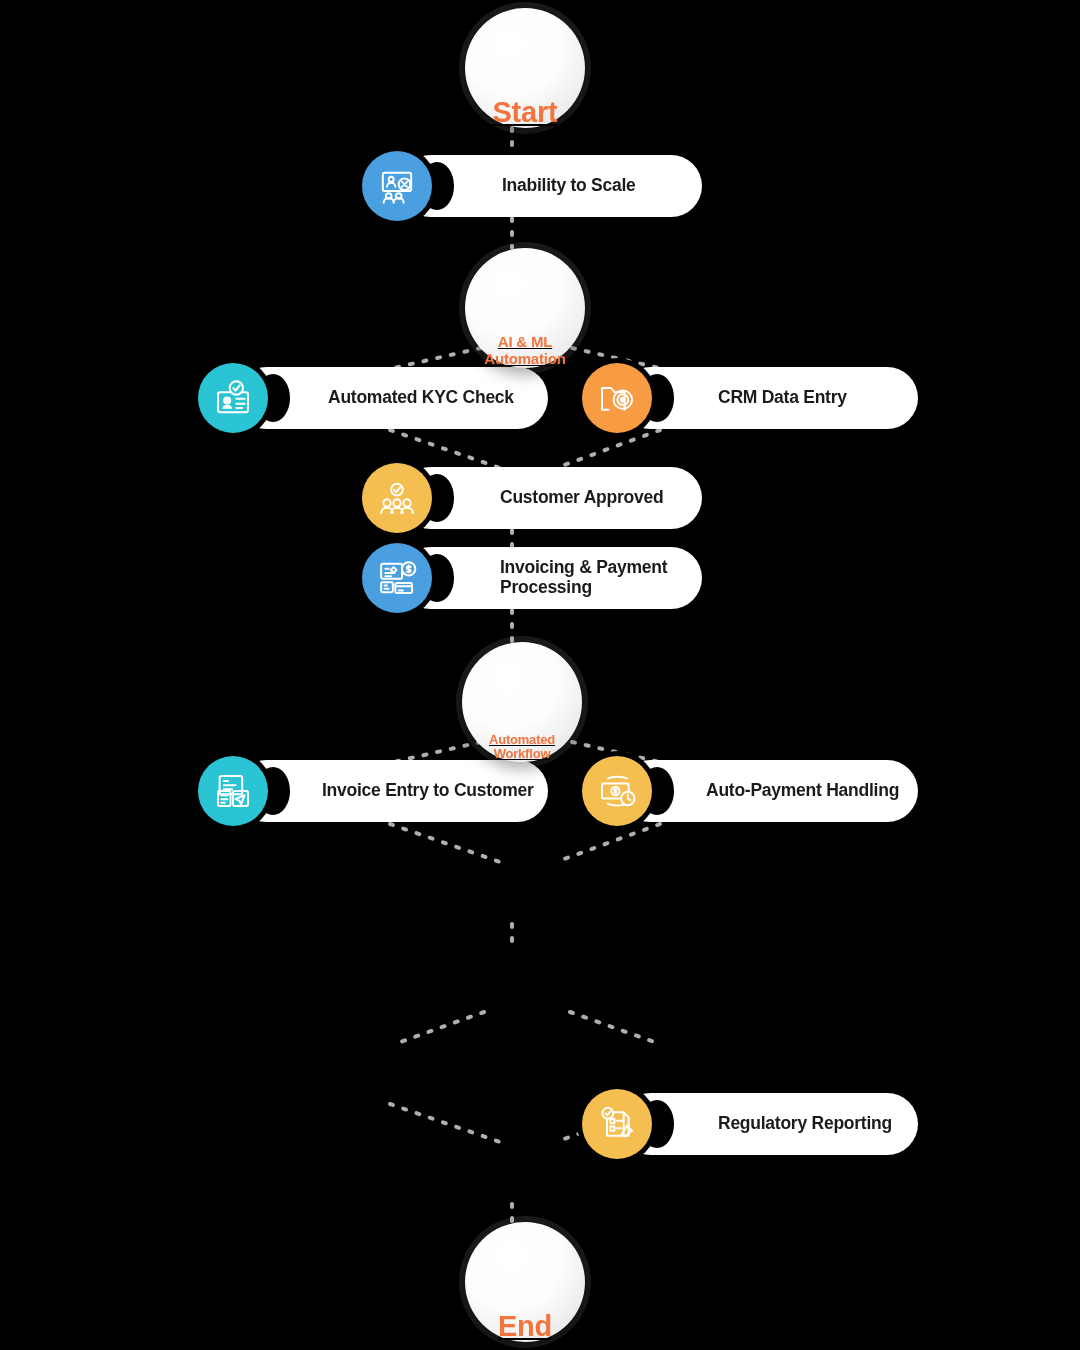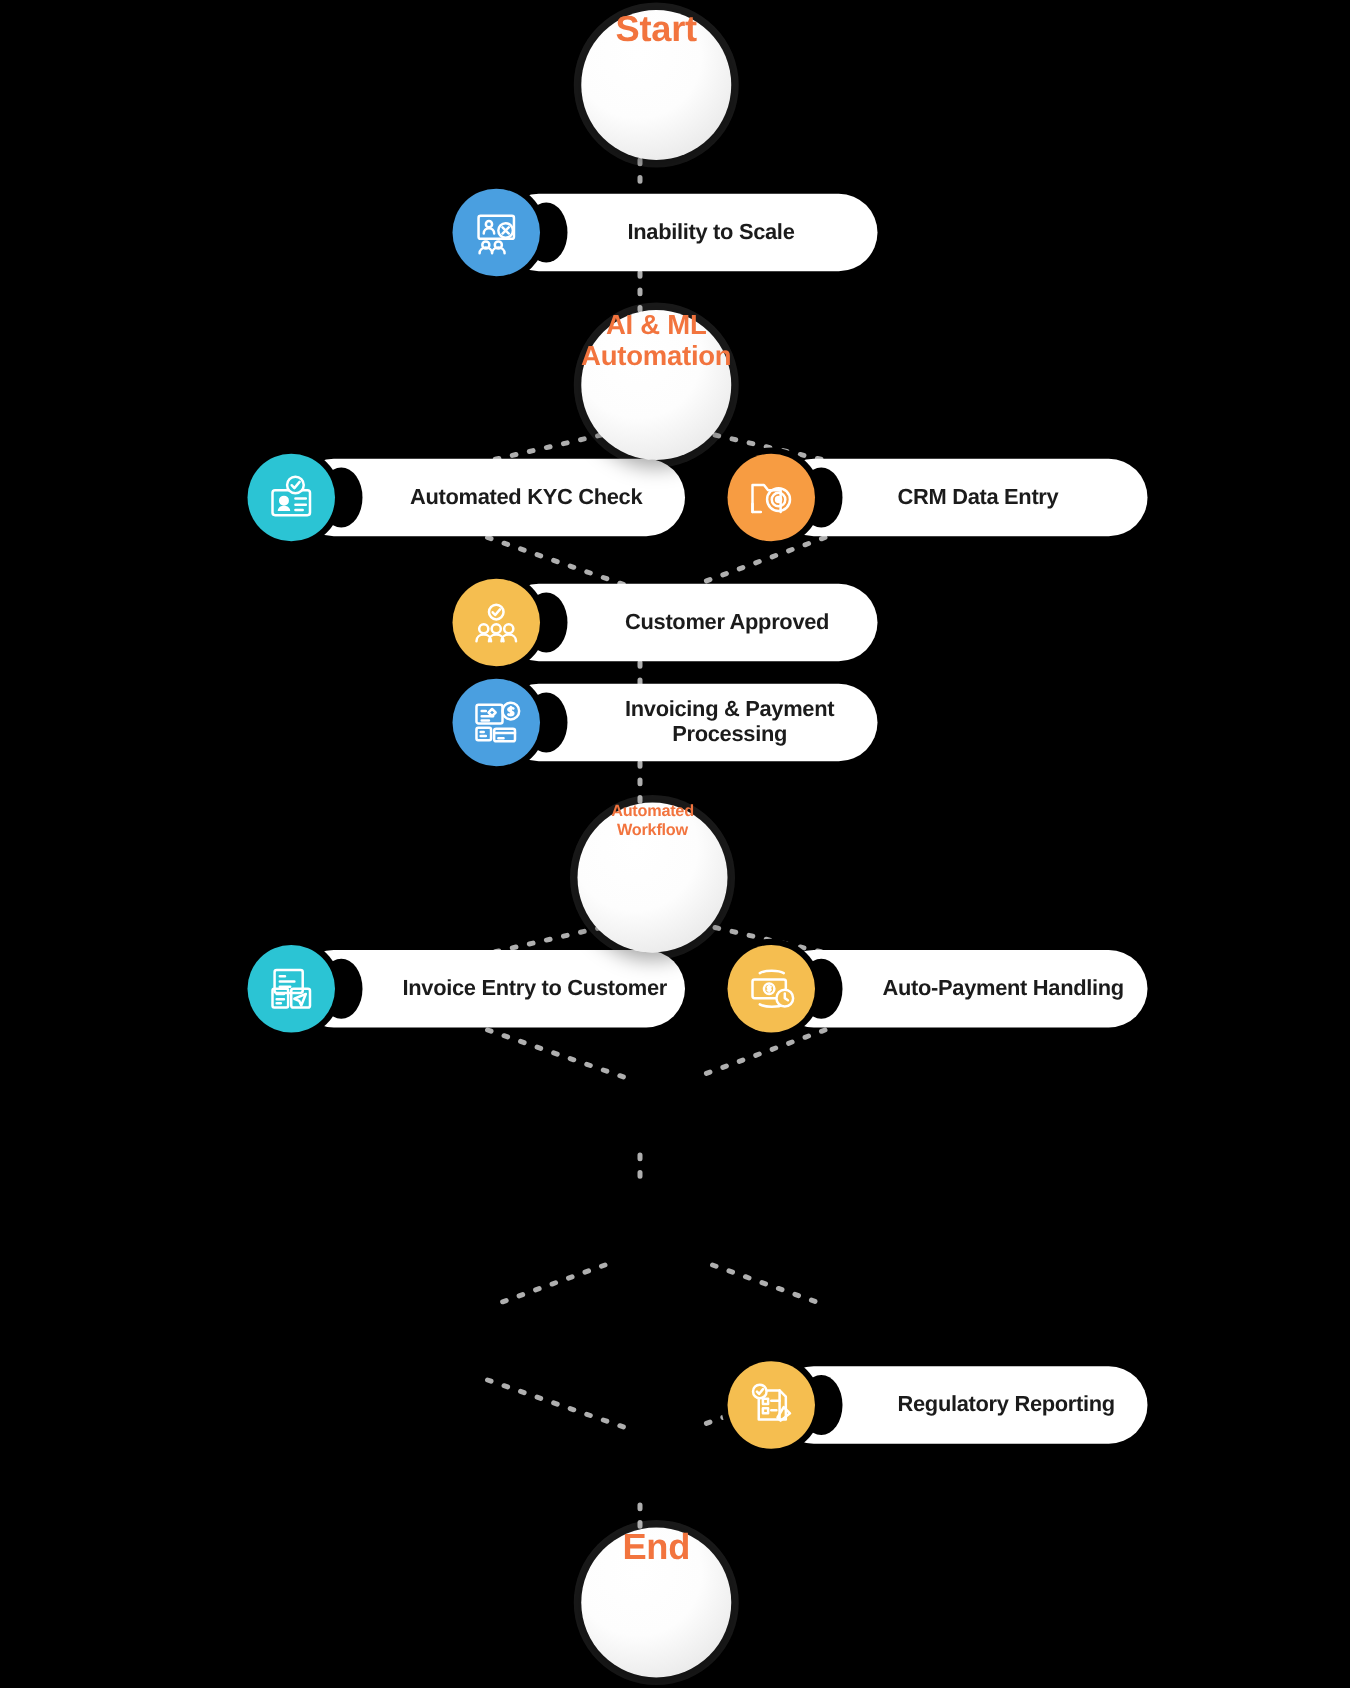--- a/index.html
+++ b/index.html
@@ -7,25 +7,25 @@
        font-family:"Liberation Sans",sans-serif;}
   #stage{position:absolute;inset:0;width:1080px;height:1350px;}
 
   
   #links{position:absolute;left:0;top:0;width:1080px;height:1350px;z-index:1;}
 
   
   .hub{position:absolute;z-index:3;border-radius:50%;
        background:radial-gradient(circle at 38% 30%, #ffffff 0%, #fdfdfd 45%, #ebebeb 78%, #e2e2e2 100%);
        box-shadow:0 6px 16px rgba(0,0,0,.35), 0 0 0 6px rgba(255,255,255,.10);
-       display:flex;align-items:flex-start;justify-content:center;text-align:center;}
+       display:flex;align-items:flex-end;justify-content:center;text-align:center;text-decoration:underline;}
   .hub span{color:#F2743E;font-weight:bold;line-height:1.12;letter-spacing:-0.2px;}
 
   
-  .row{position:absolute;z-index:2;height:62px;display:flex;align-items:center;text-align:center;}
+  .row{position:absolute;z-index:2;height:62px;display:flex;align-items:center;}
   .pill{position:absolute;left:38px;top:0;height:62px;background:#fff;
         border-radius:31px;display:flex;align-items:center;}
   .pill .txt{color:#1b1b1b;font-weight:bold;font-size:17.5px;line-height:1.14;
              letter-spacing:-0.25px;white-space:pre-line;}
   .ic{position:absolute;left:0;top:-4px;width:70px;height:70px;border-radius:50%;
       display:flex;align-items:center;justify-content:center;z-index:4;
       box-shadow:0 0 0 5px #000;}
   .ic svg{width:40px;height:40px;display:block;}
   .notch{position:absolute;left:58px;top:7px;width:34px;height:48px;
          background:#000;border-radius:50%;z-index:3;}
@@ -95,21 +95,21 @@
         <circle cx="17" cy="16" r="3"></circle>
         <path d="M12 25c0-3 2.4-5 5-5s5 2 5 5"></path>
         <circle cx="14" cy="36" r="3.4"></circle>
           <circle cx="26" cy="36" r="3.4"></circle>
         <path d="M8 44c0-3.4 2.8-5.6 6-5.6s6 2.2 6 5.6M20 44c0-3.4 2.8-5.6 6-5.6s6 2.2 6 5.6"></path>
       </svg>
     </div>
   </div>
 
   <div class="hub" style="left:465px;top:248px;width:120px;height:120px;">
-    <span style="font-size:22px;white-space:pre-line;">AI &amp; ML
+    <span style="font-size:15px;white-space:pre-line;">AI &amp; ML
 Automation</span>
   </div>
 
   <div class="row" style="left:198px;top:367px;width:312px;">
     <div class="pill" style="width:312px;">
       <div class="txt" style="margin-left:92px;">Automated KYC Check</div>
     </div>
     <div class="notch"></div>
     <div class="ic c-teal">
       <svg viewBox="0 0 48 48" fill="none" stroke="#fff" stroke-width="2.4" stroke-linecap="round" stroke-linejoin="round">

